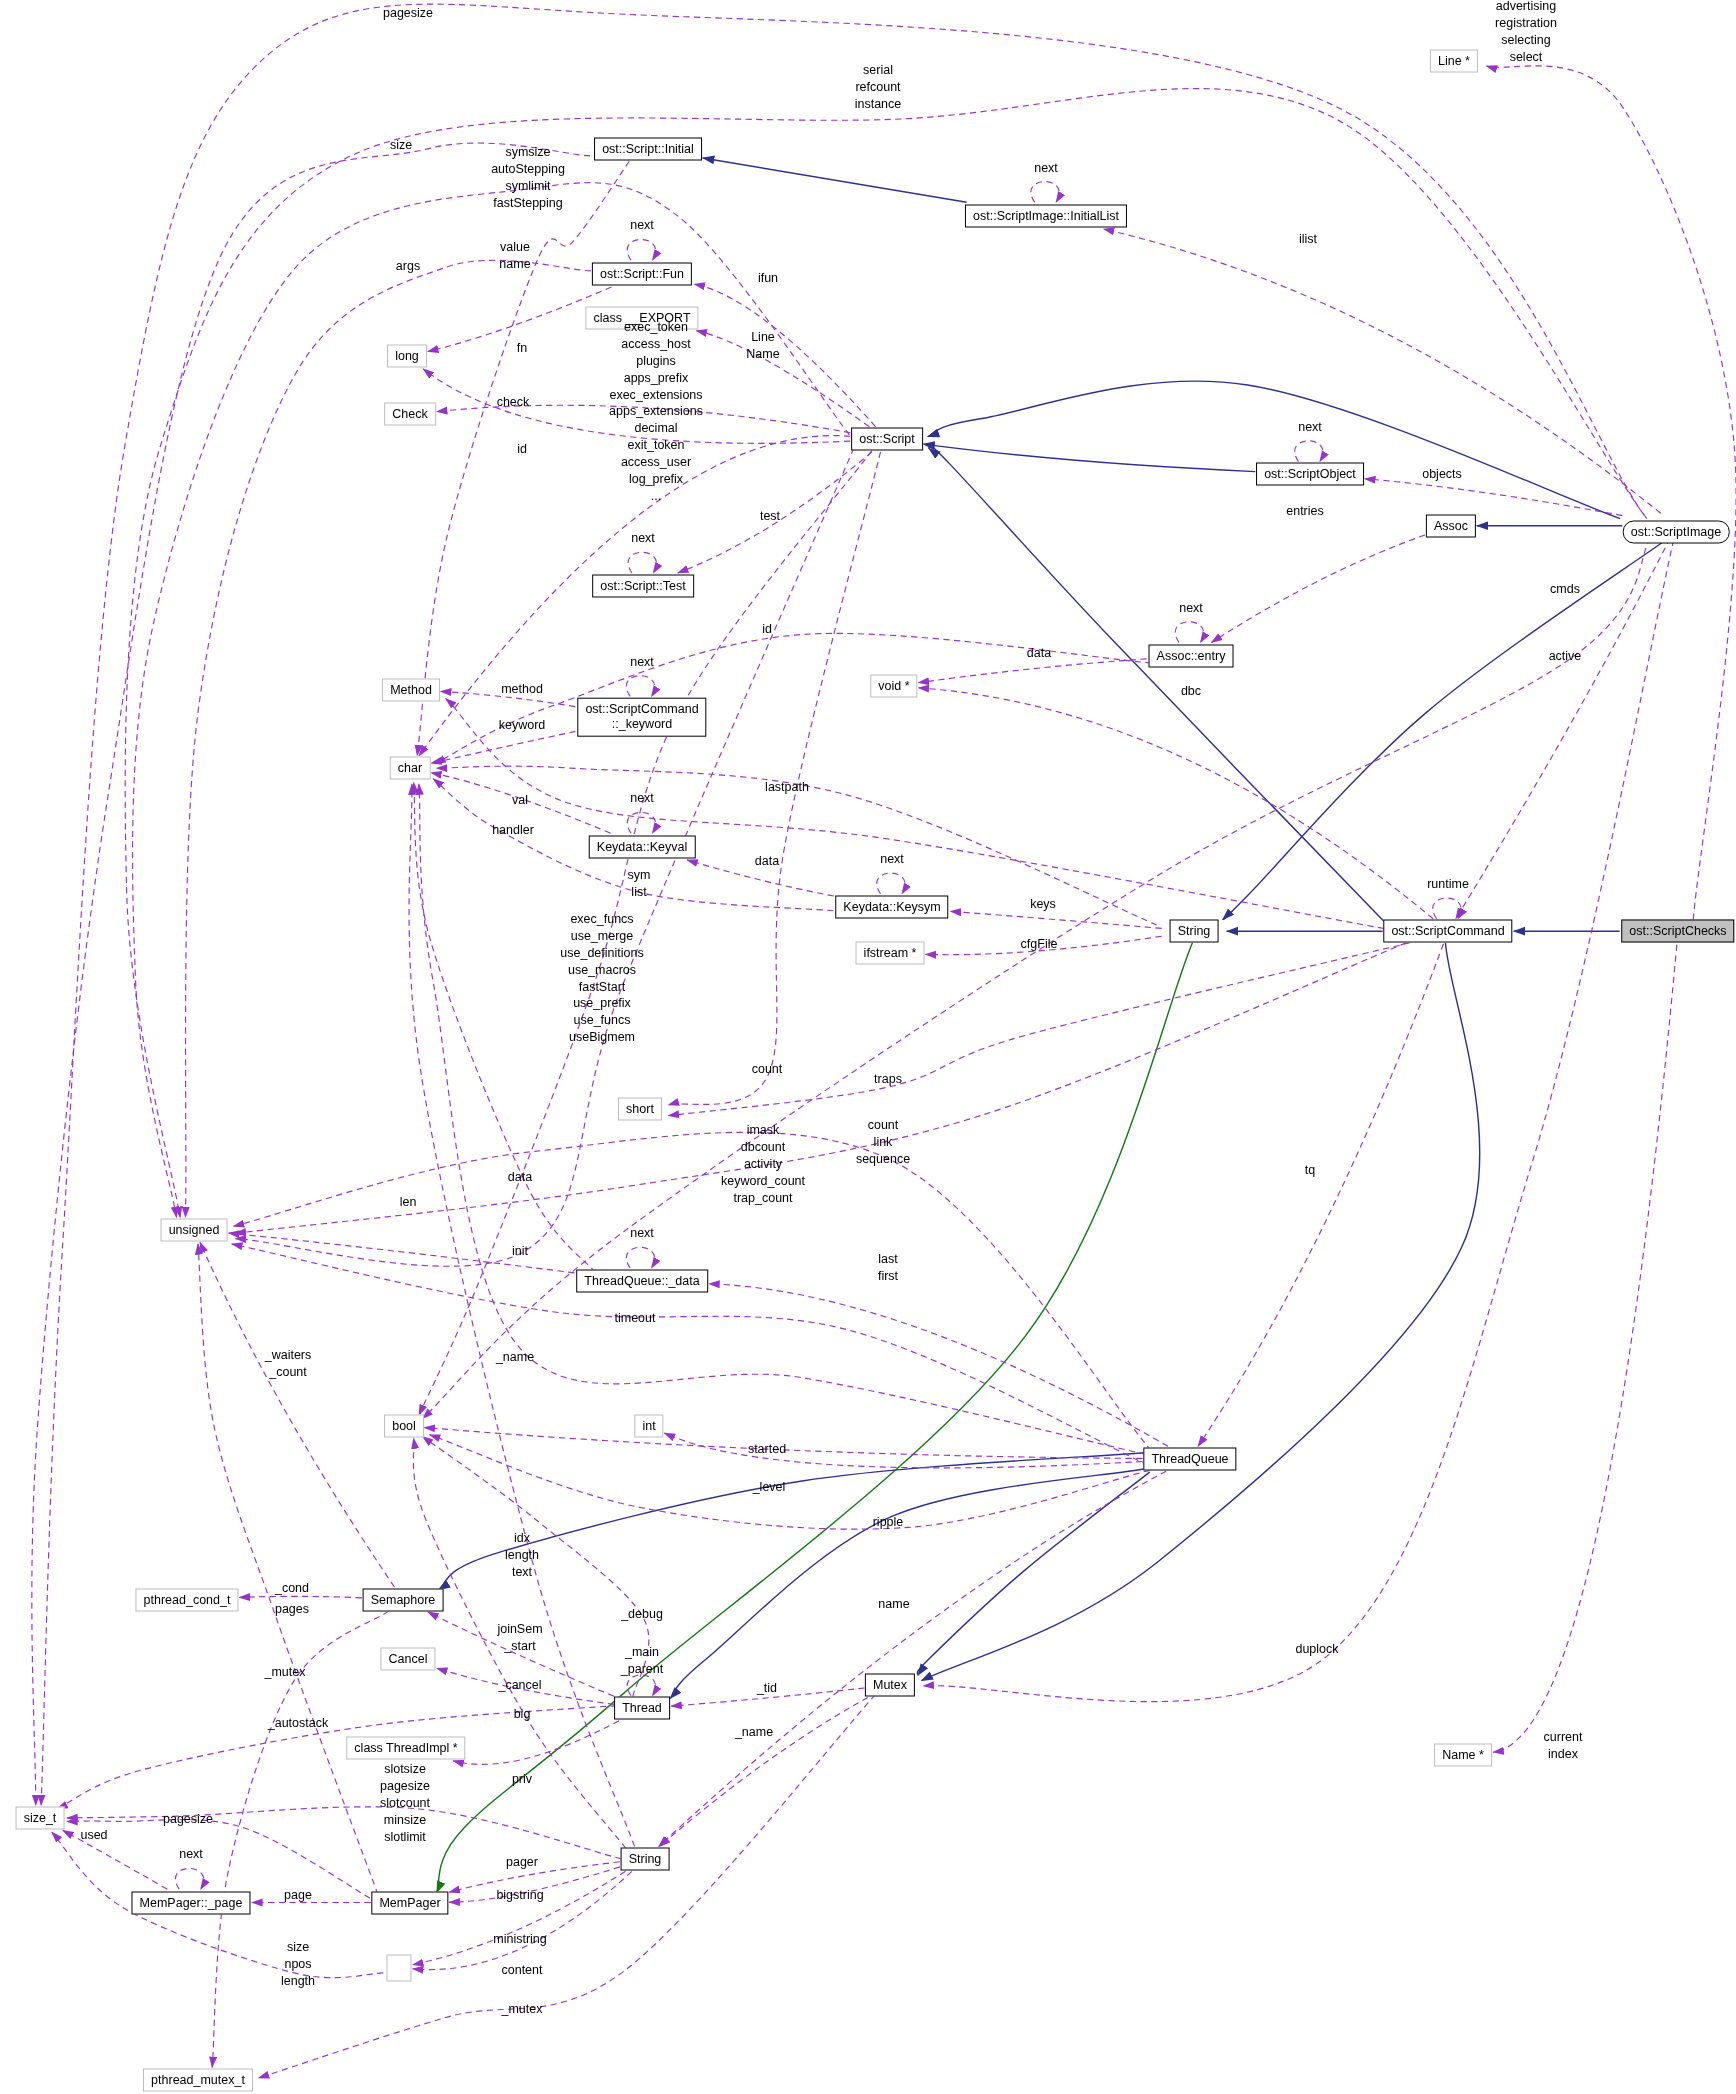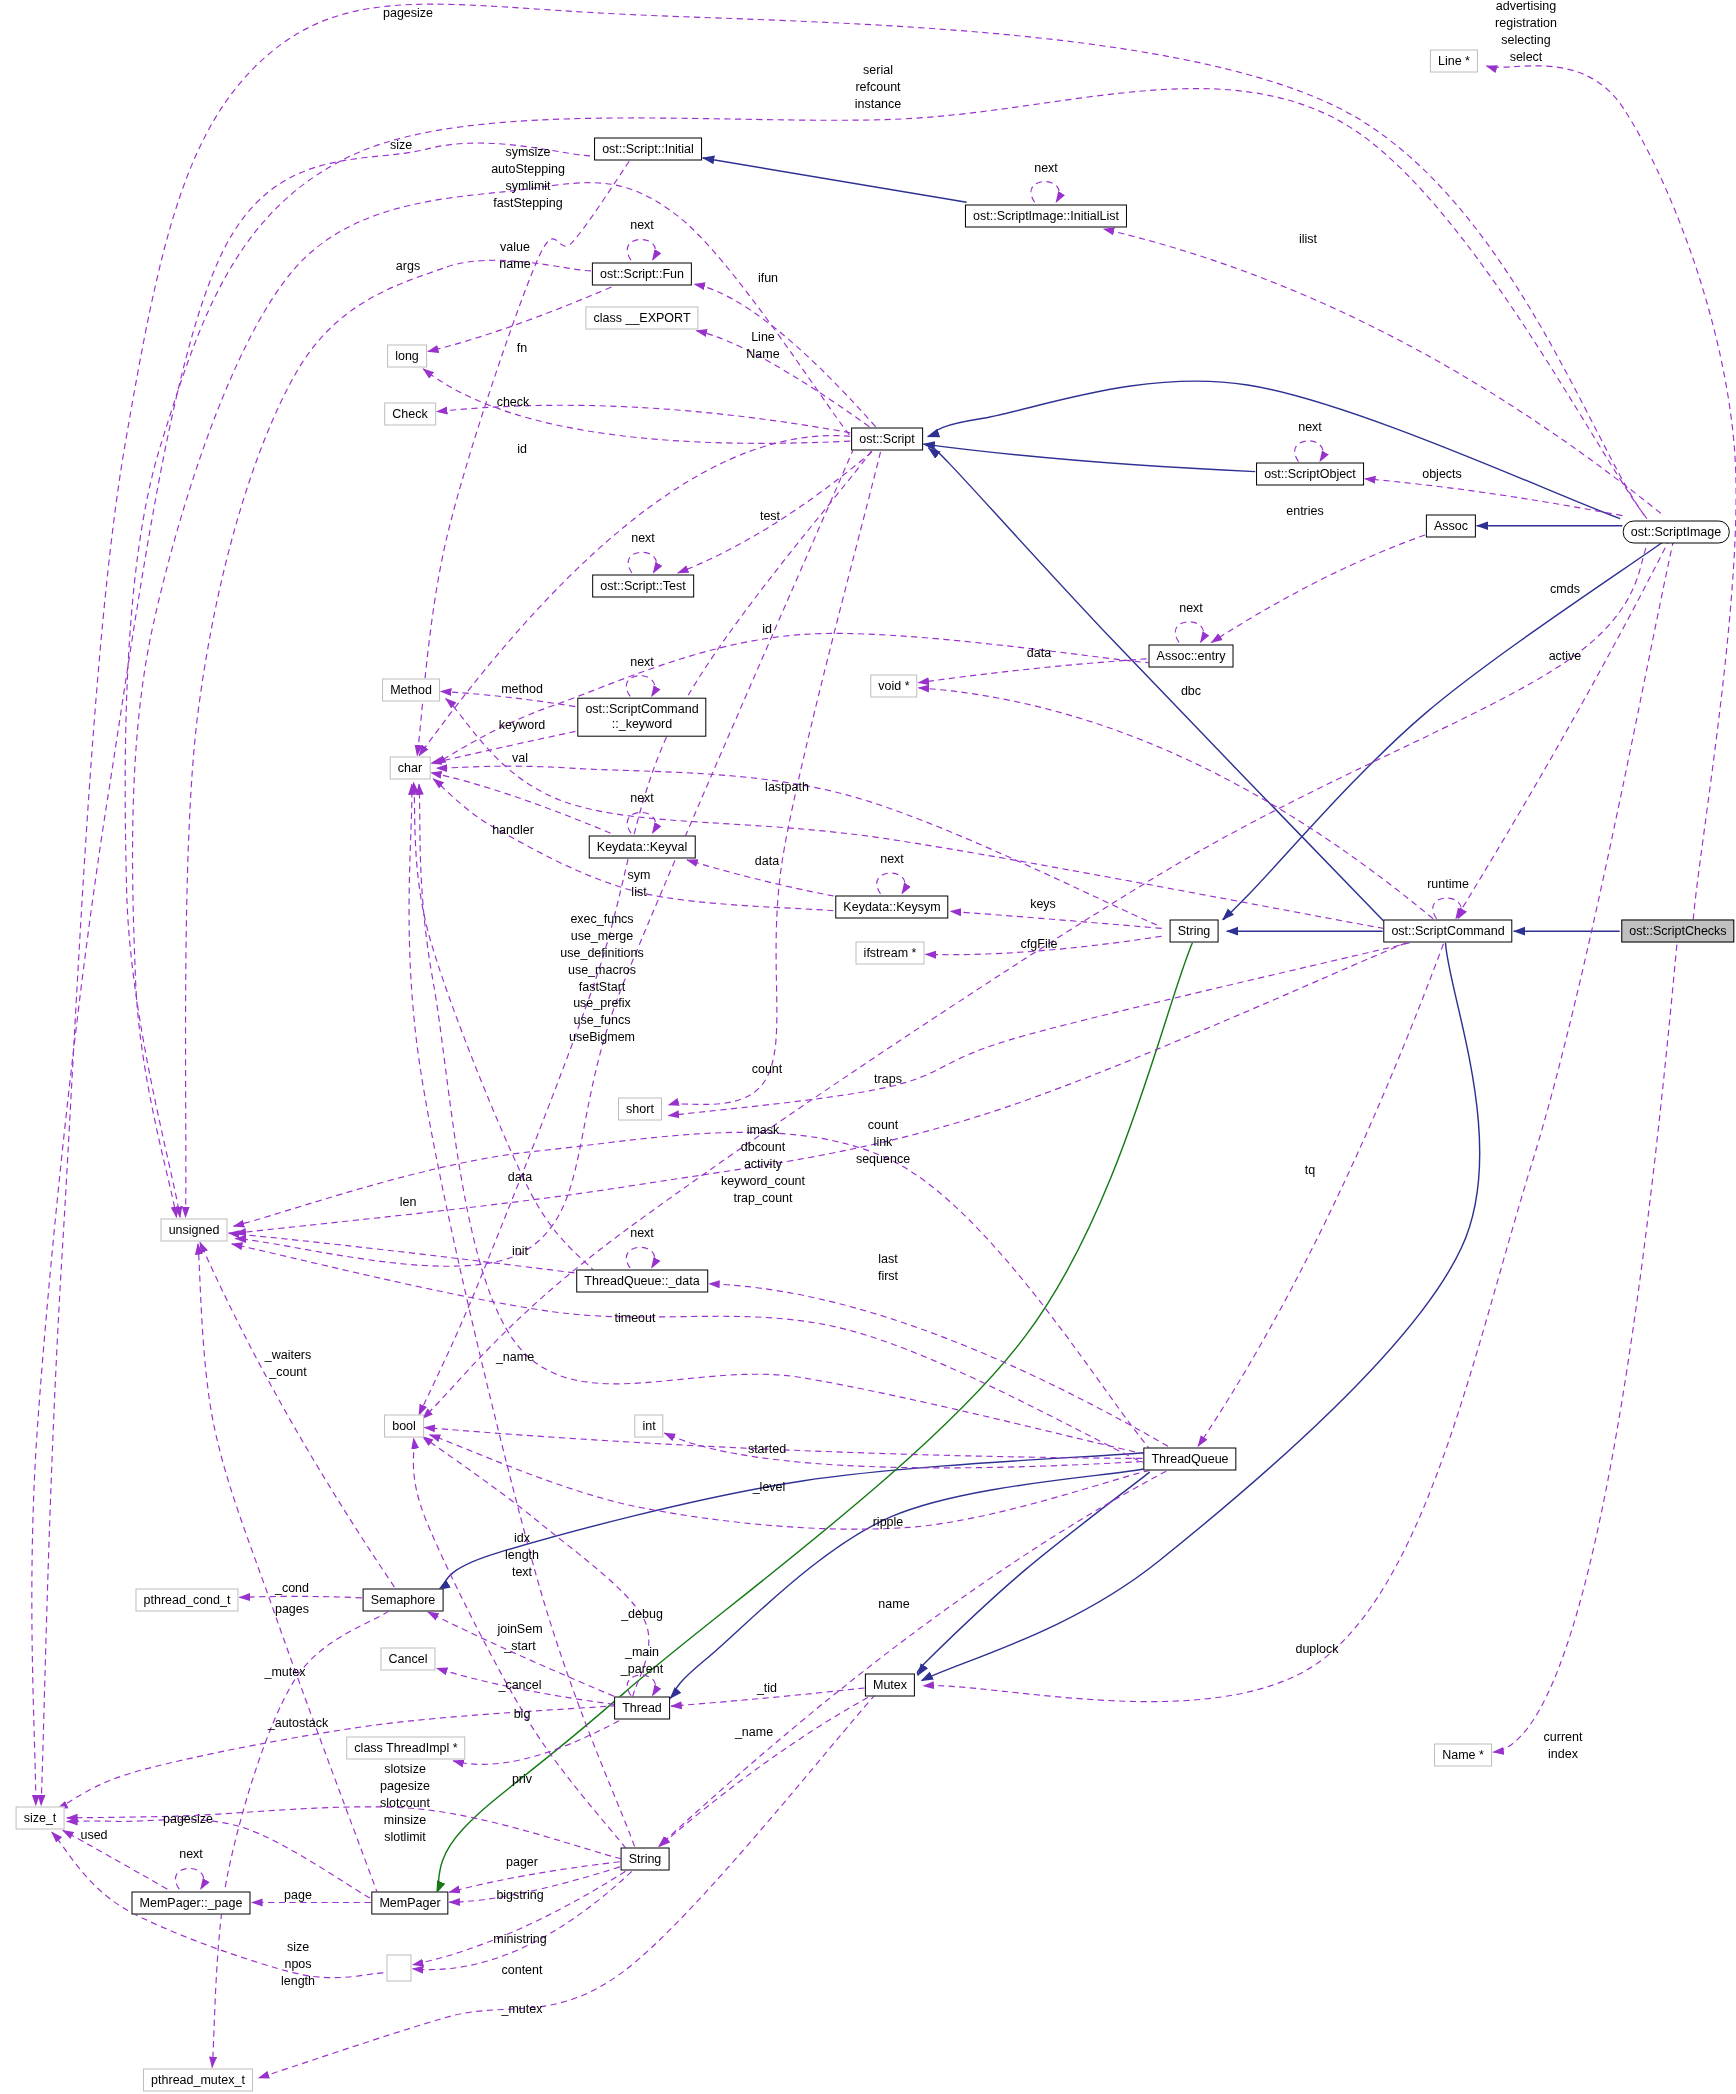--- a/index.html
+++ b/index.html
@@ -210,31 +210,42 @@
     <div class="elabel" style="left: 408px; top: 266px;">args</div>
     <div class="elabel" style="left: 515px; top: 256px;">value
 name</div>
     <div class="elabel" style="left: 768px; top: 278px;">ifun</div>
     <div class="elabel" style="left: 522px; top: 348px;">fn</div>
     <div class="elabel" style="left: 763px; top: 346px;">Line
 Name</div>
     <div class="elabel" style="left: 513px; top: 402px;">check</div>
     <div class="elabel" style="left: 522px; top: 449px;">id</div>
     <div class="elabel" style="left: 770px; top: 516px;">test</div>
+    <div class="elabel" style="left: 656px; top: 412px;">exec_token
+access_host
+plugins
+apps_prefix
+exec_extensions
+apps_extensions
+decimal
+exit_token
+access_user
+log_prefix
+...</div>
     <div class="elabel" style="left: 1308px; top: 239px;">ilist</div>
     <div class="elabel" style="left: 1442px; top: 474px;">objects</div>
     <div class="elabel" style="left: 1305px; top: 511px;">entries</div>
     <div class="elabel" style="left: 1565px; top: 589px;">cmds</div>
     <div class="elabel" style="left: 1565px; top: 656px;">active</div>
     <div class="elabel" style="left: 1039px; top: 653px;">data</div>
     <div class="elabel" style="left: 1191px; top: 683px; margin-top: 8px;">dbc</div>
     <div class="elabel" style="left: 767px; top: 629px;">id</div>
     <div class="elabel" style="left: 522px; top: 689px;">method</div>
     <div class="elabel" style="left: 522px; top: 725px;">keyword</div>
-    <div class="elabel" style="left: 520px; top: 758px;">val</div>
+    <div class="elabel" style="left: 520px; top: 800px;">val</div>
     <div class="elabel" style="left: 787px; top: 787px;">lastpath</div>
     <div class="elabel" style="left: 513px; top: 830px;">handler</div>
     <div class="elabel" style="left: 767px; top: 861px;">data</div>
     <div class="elabel" style="left: 639px; top: 884px;">sym
 list</div>
     <div class="elabel" style="left: 1043px; top: 904px;">keys</div>
     <div class="elabel" style="left: 1039px; top: 944px;">cfgFile</div>
     <div class="elabel" style="left: 602px; top: 978px;">exec_funcs
 use_merge
 use_definitions

